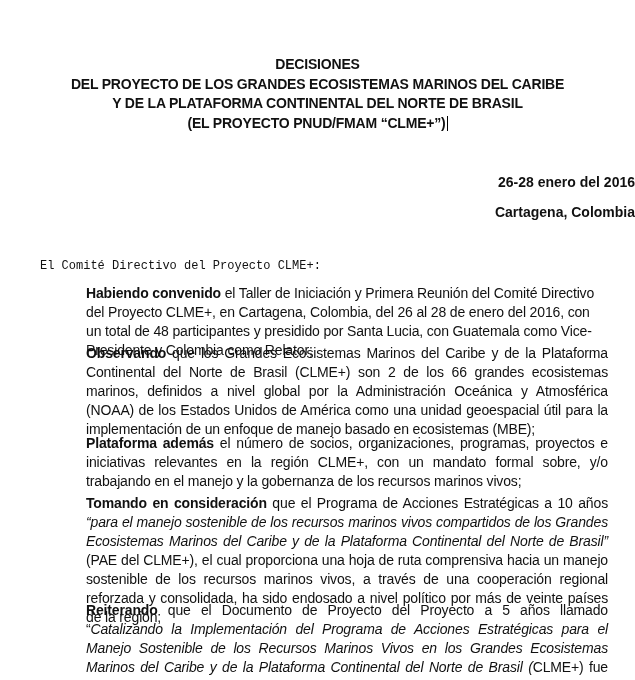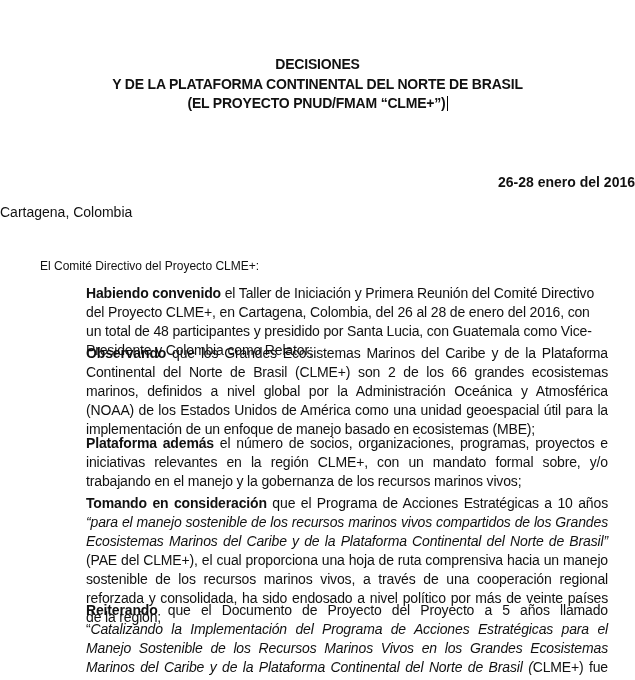--- a/index.html
+++ b/index.html
@@ -4,39 +4,40 @@
 <style>
   html, body { margin: 0; padding: 0; background: #ffffff; }
   body { width: 635px; height: 680px; overflow: hidden; position: relative;
          font-family: "Liberation Sans", sans-serif; color: #111; }
   .page { position: absolute; left: 0; top: 0; width: 635px; height: 680px; background: #fff; }
   .title-block { position: absolute; top: 55px; left: 0; width: 635px; text-align: center;
                  font-weight: bold; font-size: 14px; line-height: 19.6px; letter-spacing: -0.2px; }
   .title-block div { white-space: nowrap; }
   .cursor { display: inline-block; width: 1px; height: 15px; background: #000; vertical-align: -3px; margin-left: 1px; }
   .date { position: absolute; top: 174px; left: 0; width: 635px; text-align: right; font-weight: bold; font-size: 14px; }
-  .place { position: absolute; top: 204px; left: 0; width: 635px; text-align: left; font-weight: normal; font-size: 14px; }
-  .intro { position: absolute; top: 259px; left: 40px; font-size: 12px; white-space: nowrap; }
+  .place { position: absolute; top: 204px; left: 0; width: 635px; text-align: right; font-weight: bold; font-size: 14px; }
+  .intro { position: absolute; top: 259px; left: 40px; font-size: 12px; white-space: nowrap; font-family: Liberation Mono, monospace; }
   .para { position: absolute; left: 86px; width: 522px; font-size: 14px; line-height: 19px;
           text-align: justify; letter-spacing: -0.15px; }
   .para b { font-weight: bold; }
   .para i { font-style: italic; }
   #p1 { top: 284px; text-align: left; }
   #p2 { top: 344px; }
   #p3 { top: 434px; }
   #p4 { top: 494px; }
   #p5 { top: 601px; }
 </style>
 </head>
 <body>
 
 <div class="page">
 
   <div class="title-block">
     <div>DECISIONES</div>
+    <div>DEL PROYECTO DE LOS GRANDES ECOSISTEMAS MARINOS DEL CARIBE</div>
     <div>Y DE LA PLATAFORMA CONTINENTAL DEL NORTE DE BRASIL</div>
     <div><span>(EL PROYECTO PNUD/FMAM “CLME+”)</span><span class="cursor"></span></div>
   </div>
 
   <div class="date">26-28 enero del 2016</div>
   <div class="place">Cartagena, Colombia</div>
 
   <div class="intro">El  Comité Directivo del Proyecto CLME+:</div>
 
   <div class="para" id="p1">

